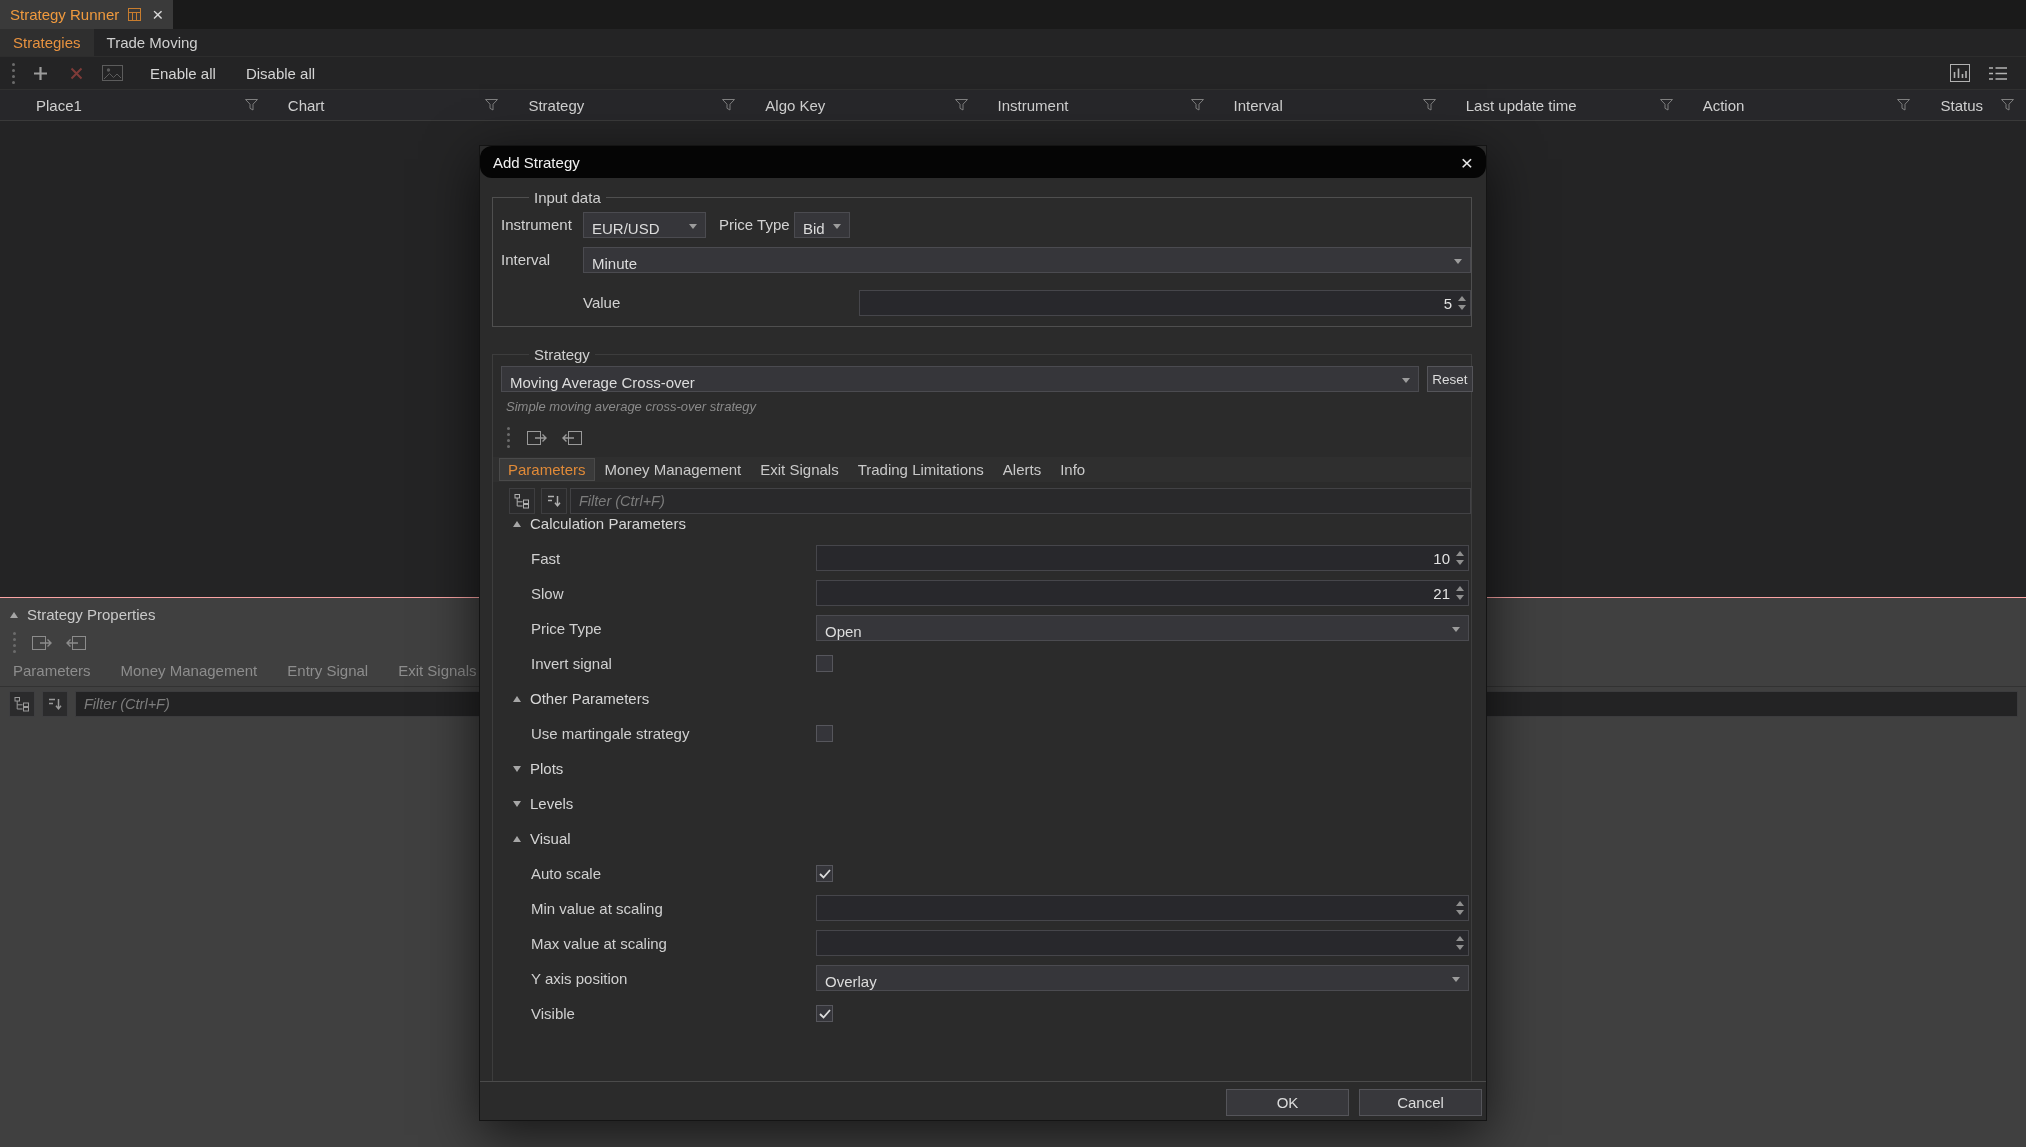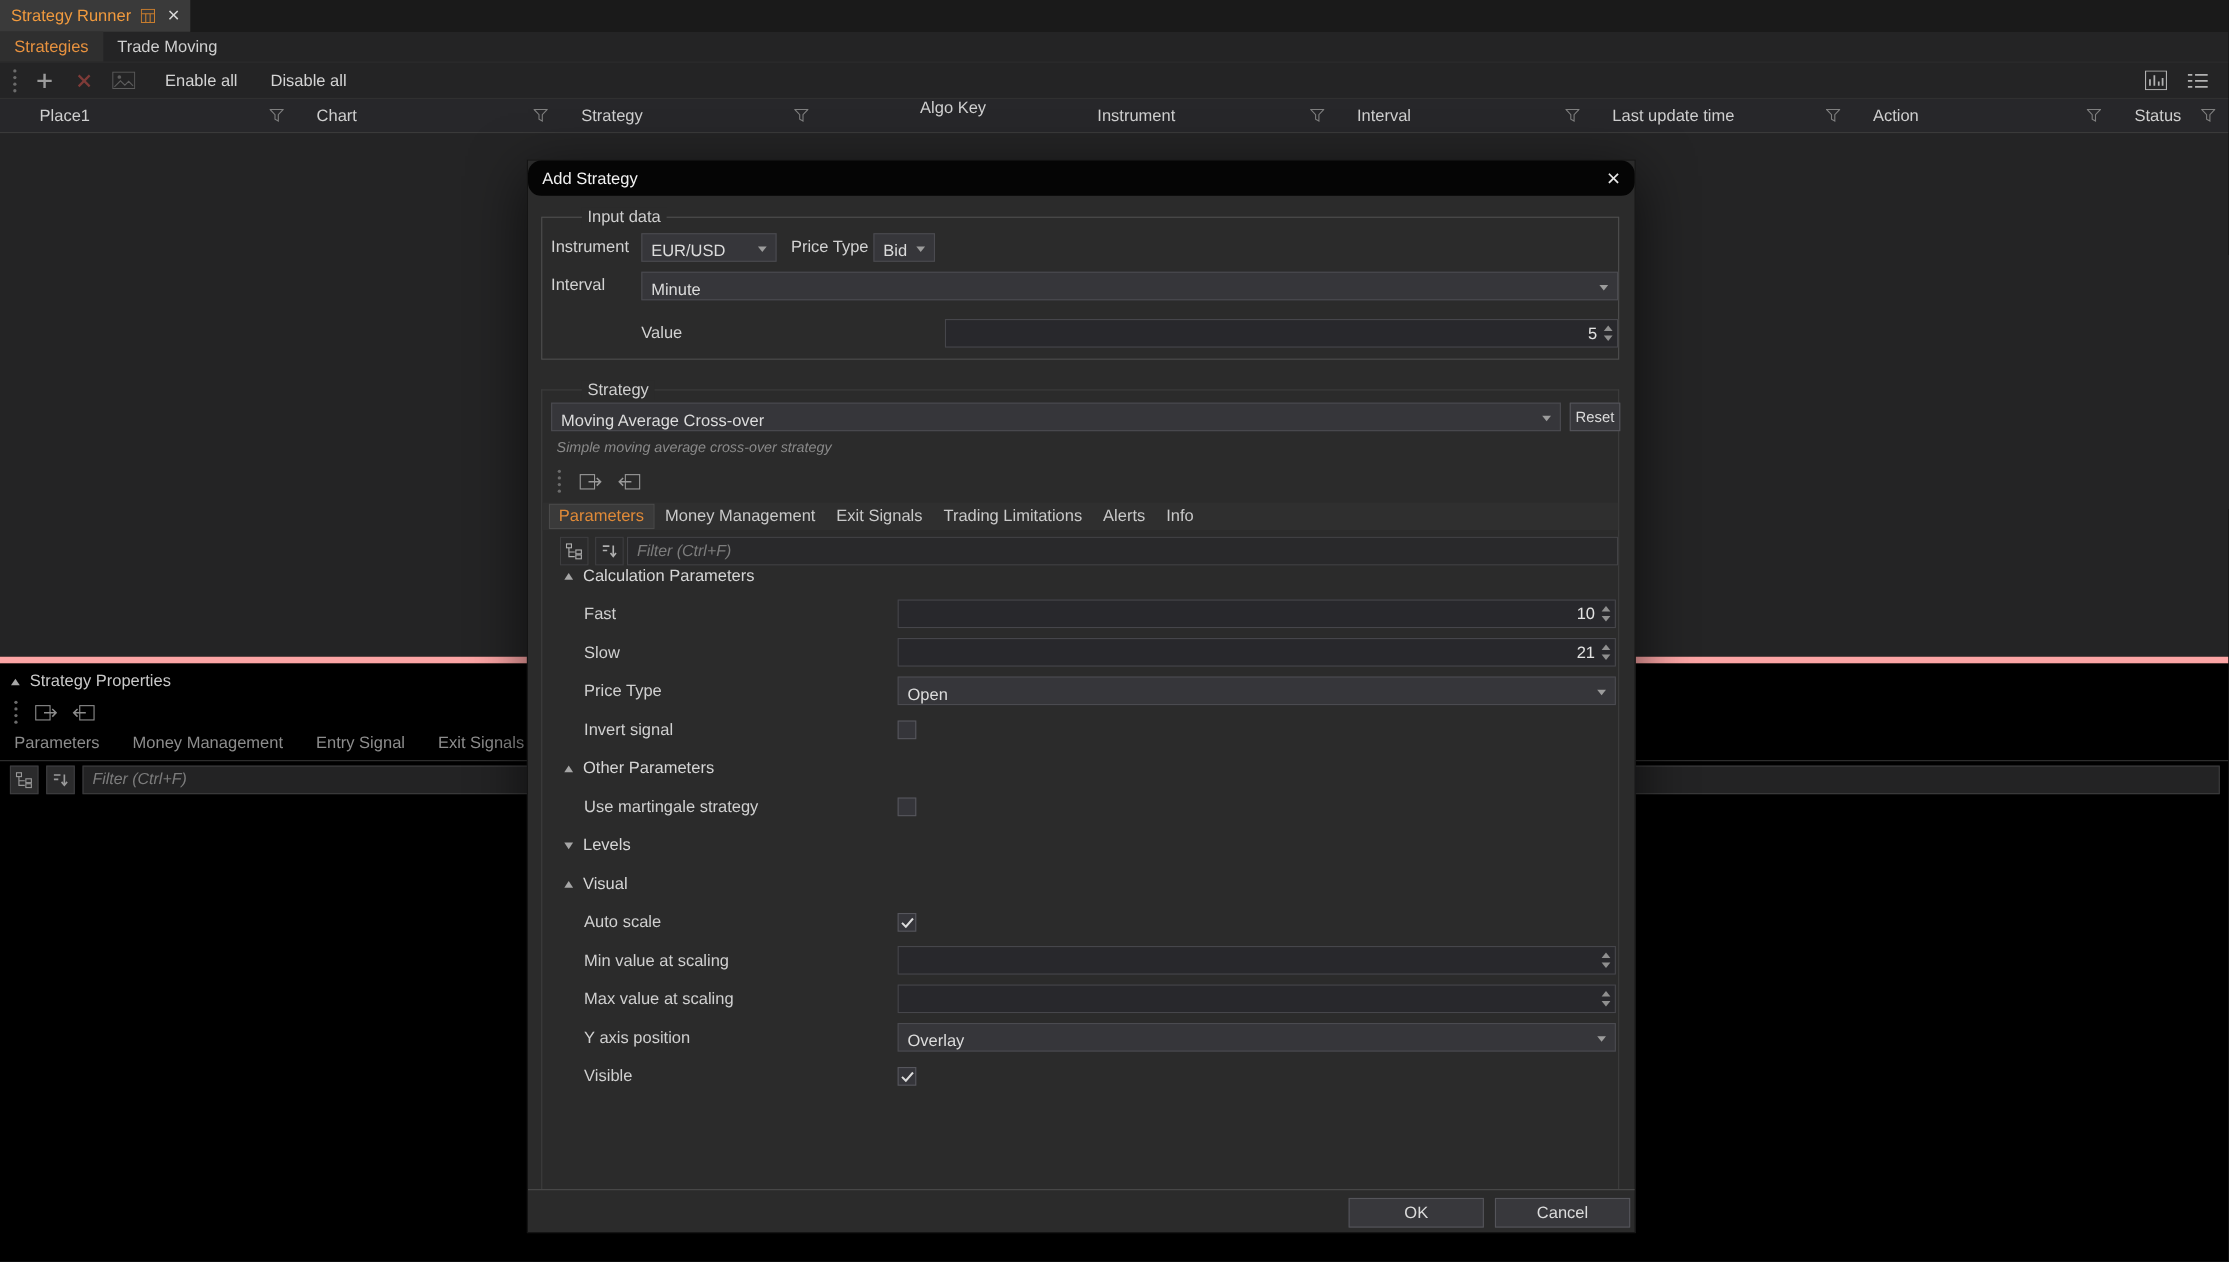--- a/index.html
+++ b/index.html
@@ -25,29 +25,29 @@
   .tb-text{margin-left:24px;color:#d4d4d4;}
   .tb-text.second{margin-left:30px;}
   .tb-right{position:absolute;right:18px;top:0;height:32px;display:flex;align-items:center;gap:18px;}
 
   
   .grid-header{position:absolute;top:89px;left:0;right:0;height:30px;background:#27272a;border-top:1px solid #303030;border-bottom:1px solid #3a3a3a;display:flex;}
   .gcol{display:flex;align-items:center;justify-content:space-between;padding:0 12px 0 18px;color:#cfcfcf;gap:18px;}
   .gcol:nth-child(1){width:238px;padding-left:36px;}
   .gcol:nth-child(2){width:226px;}
   .gcol:nth-child(3){width:222px;}
-  .gcol:nth-child(4){width:217px;flex-direction:column;}
+  .gcol:nth-child(4){width:217px;}
   .gcol:nth-child(5){width:221px;}
   .gcol:nth-child(6){width:217px;}
   .gcol:nth-child(7){width:222px;}
   .gcol:nth-child(8){width:223px;}
   .gcol:nth-child(9){flex:1;}
 
   
-  .props{position:absolute;top:597px;left:0;right:0;bottom:0;background:#000000;border-top:6px solid #fca5a5;}
+  .props{position:absolute;top:597px;left:0;right:0;bottom:0;background:#404040;border-top:1px solid #fca5a5;}
   .props-title{position:absolute;top:8px;left:10px;display:flex;align-items:center;gap:9px;color:#c9c9c9;}
   .props-toolbar{position:absolute;top:34px;left:10px;display:flex;align-items:center;gap:12px;}
   .props-tabs{position:absolute;top:64px;left:13px;display:flex;gap:30px;color:#8d8d8d;}
   .props-sep{position:absolute;top:88px;left:0;right:0;border-top:1px solid #323232;}
   .props-filter{position:absolute;top:93px;left:9px;right:8px;height:26px;display:flex;align-items:center;gap:7px;}
   .icon-btn{width:26px;height:26px;display:flex;align-items:center;justify-content:center;background:#2b2b2c;border:1px solid #3e3e40;box-sizing:border-box;}
   .flt-input{flex:1;height:26px;box-sizing:border-box;background:#232324;border:1px solid #3c3c3e;color:#cfcfcf;padding:0 8px;font-size:14.5px;font-family:"Liberation Sans",sans-serif;outline:none;}
   input::placeholder{color:#7c7c7c;font-style:italic;}
 
   
@@ -407,20 +407,24 @@
             <span class="sec-label">Other Parameters</span>
           </div>
 
           <div class="prow">
             <span class="plabel">Use martingale strategy</span>
             <span class="cb ctrl cbp">
               
             </span>
           </div>
 
+          <div class="prow">
+            <span class="caret down"></span>
+            <span class="sec-label">Plots</span>
+          </div>
 
           <div class="prow">
             <span class="caret down"></span>
             <span class="sec-label">Levels</span>
           </div>
 
           <div class="prow">
             <span class="caret up"></span>
             <span class="sec-label">Visual</span>
           </div>

